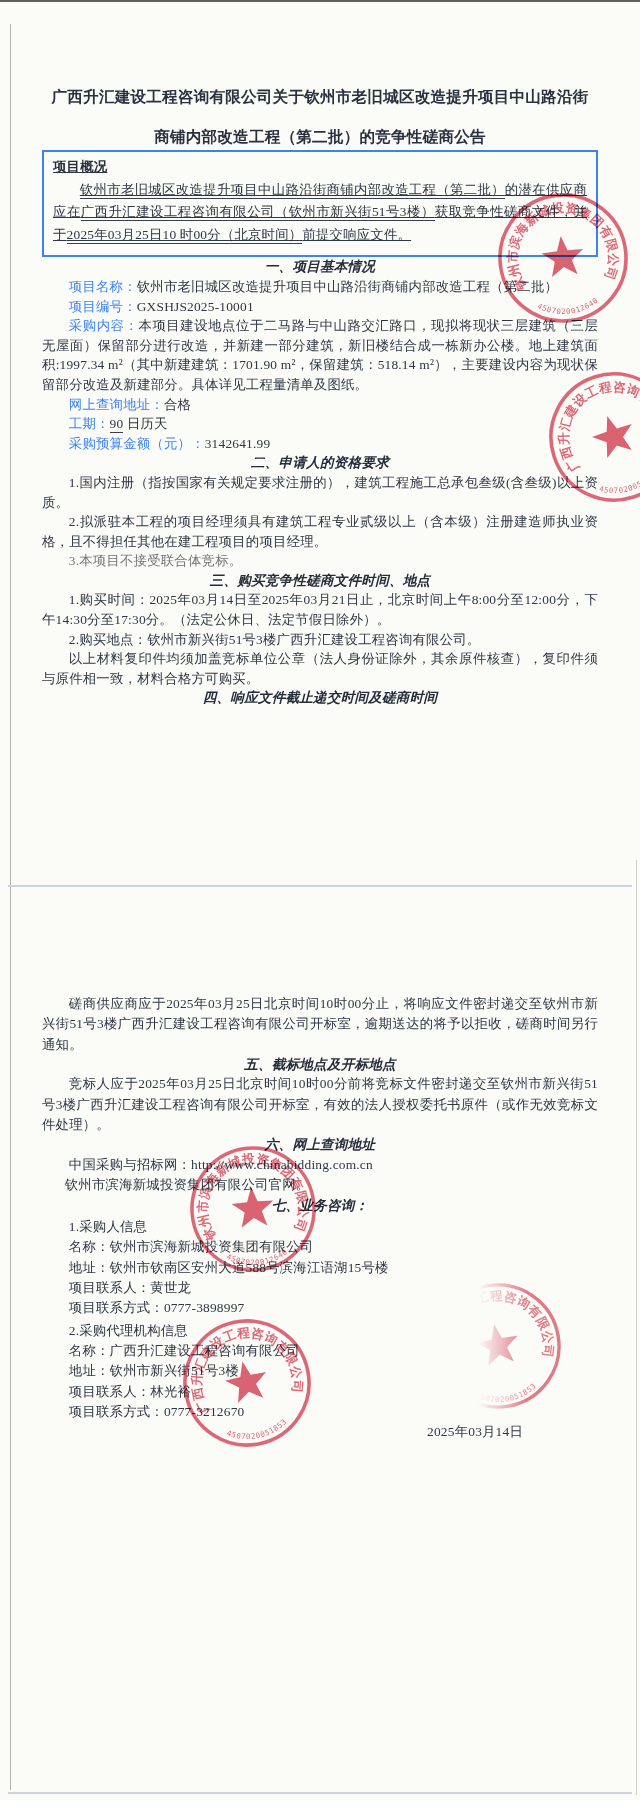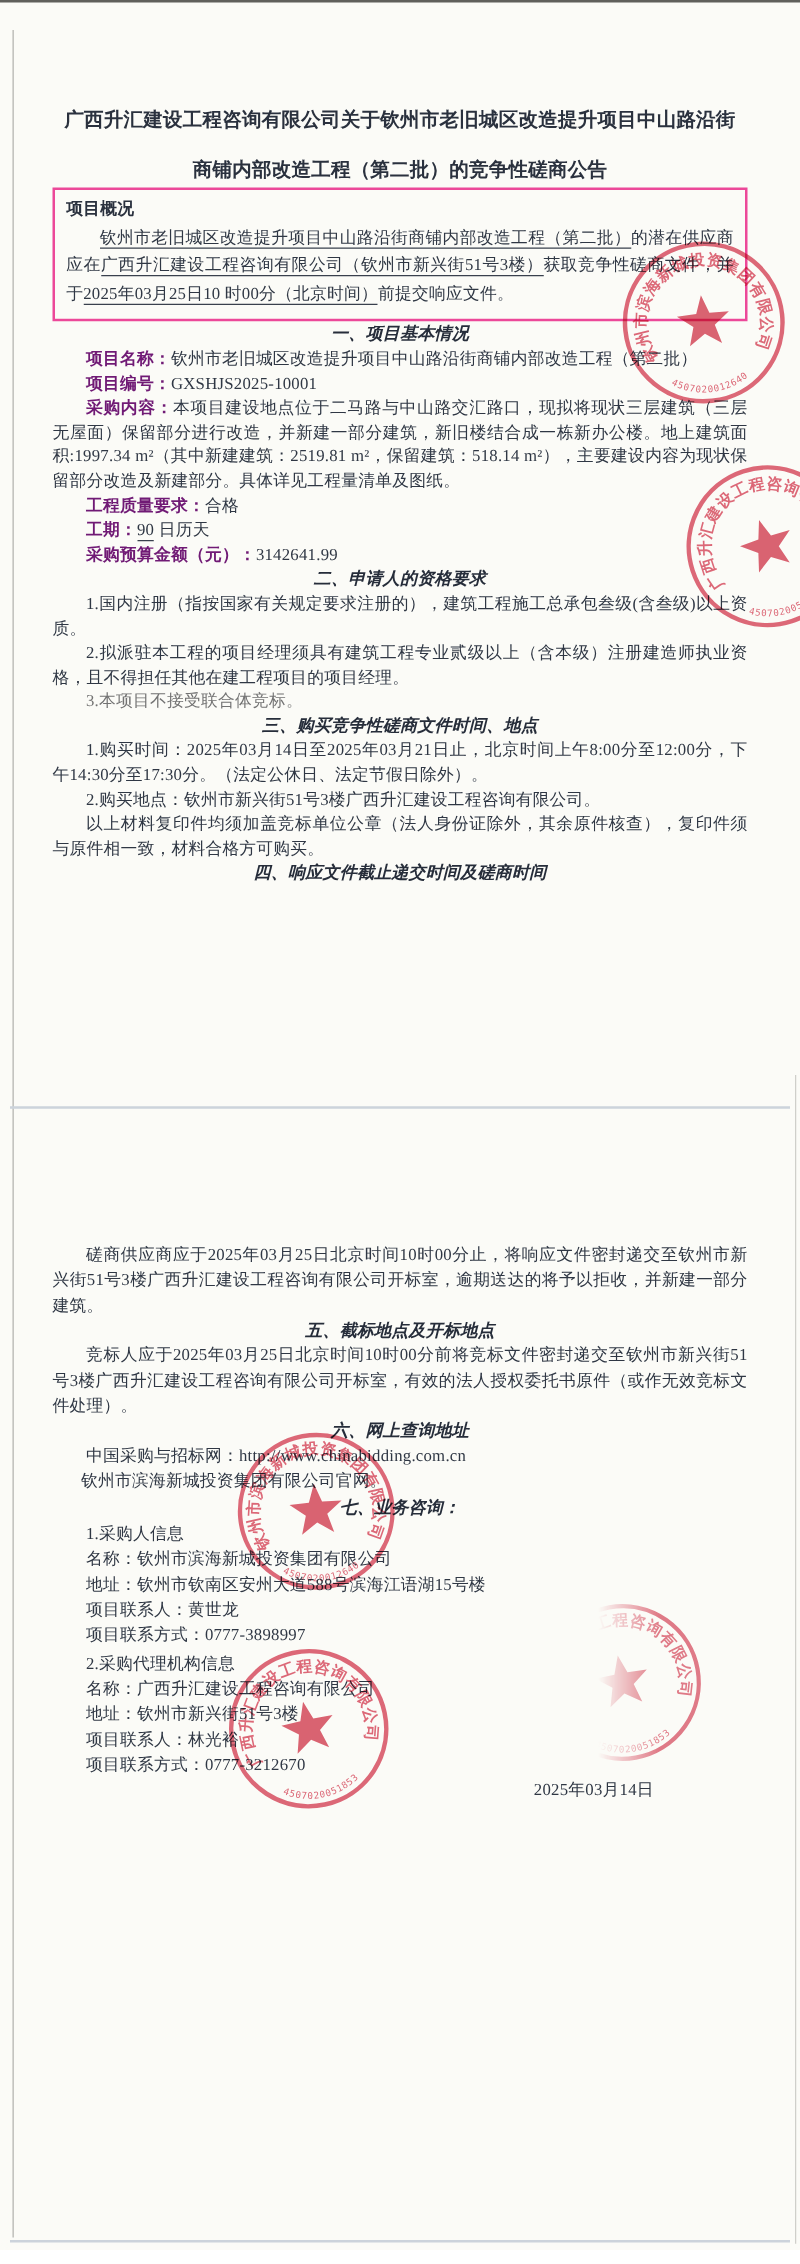--- a/index.html
+++ b/index.html
@@ -8,27 +8,27 @@
   .paper{position:absolute;left:0;top:0;width:640px;height:1800px;background:#fbfbf7;}
   .edge-top{position:absolute;left:0;top:0;width:640px;height:2px;background:#60605c;}
   .edge-left{position:absolute;left:10px;top:24px;width:1px;height:1766px;background:#b3b3af;}
   .edge-right{position:absolute;left:636px;top:860px;width:1px;height:935px;background:#cfcfca;}
   .sep{position:absolute;left:8px;width:624px;height:2px;background:#ccd3db;}
   .page{position:absolute;left:42px;width:556px;font-size:13.4px;line-height:19.6px;
         text-align:justify;letter-spacing:.2px;}
   .p2{line-height:20.3px;}
   .title-line{font-size:15.6px;font-weight:bold;text-align:center;line-height:21px;color:#2a313e;}
   .t2{margin-top:19px;margin-bottom:3px;}
-  .obox{border:2px solid #ec4899;padding:4px 9px 9px 9px;line-height:22.6px;}
+  .obox{border:2px solid #3b82f6;padding:4px 9px 9px 9px;line-height:22.6px;text-decoration:underline;}
   .obox-head{font-weight:bold;color:#2a313e;}
   .indent{text-indent:2em;}
   h4.sec{font-size:13.6px;font-weight:bold;color:#262d3a;margin:0;line-height:19.6px;text-align:center;font-style:italic;}
   .mt10{margin-top:10px;}
   .mt2{margin-top:2px;}
-  .b{font-weight:bold;color:#701a75;}
+  .b{font-weight:normal;color:#3b82f6;}
   .u{text-decoration:none;border-bottom:1.2px solid #39404d;padding-bottom:1px;}
   .light{color:#737373;}
   .date-line{text-align:right;padding-right:75px;}
   
   .seal{position:absolute;mix-blend-mode:multiply;opacity:.82;pointer-events:none;}
   .seal circle{stroke:#d9495e;}
   .seal .star{fill:#d64256;}
   .seal-name{font-size:12.6px;font-weight:bold;fill:#d9495e;letter-spacing:.5px;
              font-family:"Liberation Serif","DejaVu Serif",serif;}
   .seal-num{font-size:7.4px;fill:#d9495e;letter-spacing:.6px;font-family:"DejaVu Sans Mono",monospace;}
@@ -49,42 +49,42 @@
     <div class="title-line t2">商铺内部改造工程（第二批）的竞争性磋商公告</div>
 
     <div class="obox">
       <div class="obox-head">项目概况</div>
       <div class="indent"><span class="u">钦州市老旧城区改造提升项目中山路沿街商铺内部改造工程（第二批）</span><span>的潜在供应商应</span><span>在</span><span class="u">广西升汇建设工程咨询有限公司（钦州市新兴街51号3楼）</span><span>获取竞争性磋商文件，并于</span><span class="u">2025年03月25日10 时00分（北京时间）</span><span>前提交响应文件。</span></div>
     </div>
 
     <h4 class="sec mt10">一、项目基本情况</h4>
     <div class="indent"><span class="b">项目名称：</span><span>钦州市老旧城区改造提升项目中山路沿街商铺内部改造工程（第二批）</span></div>
     <div class="indent"><span class="b">项目编号：</span><span>GXSHJS2025-10001</span></div>
-    <div class="indent"><span class="b">采购内容：</span><span>本项目建设地点位于二马路与中山路交汇路口，现拟将现状三层建筑（三层无屋面）保留部分进行改造，并新建一部分建筑，新旧楼结合成一栋新办公楼。地上建筑面积:1997.34 m²（其中新建建筑：2519.81 m²，保留建筑：518.14 m²），主要建设内容为现状保留部分改造及新建部分。具体详见工程量清单及图纸。</span></div>
-    <div class="indent"><span class="b">工程质量要求：</span><span>合格</span></div>
+    <div class="indent"><span class="b">采购内容：</span><span>本项目建设地点位于二马路与中山路交汇路口，现拟将现状三层建筑（三层无屋面）保留部分进行改造，并新建一部分建筑，新旧楼结合成一栋新办公楼。地上建筑面积:1997.34 m²（其中新建建筑：1701.90 m²，保留建筑：518.14 m²），主要建设内容为现状保留部分改造及新建部分。具体详见工程量清单及图纸。</span></div>
+    <div class="indent"><span class="b">网上查询地址：</span><span>合格</span></div>
     <div class="indent"><span class="b">工期：</span><span class="u">90</span>&nbsp;<span>日历天</span></div>
     <div class="indent"><span class="b">采购预算金额（元）：</span><span>3142641.99</span></div>
 
     <h4 class="sec">二、申请人的资格要求</h4>
     <div class="indent">1.国内注册（指按国家有关规定要求注册的），建筑工程施工总承包叁级(含叁级)以上资质。</div>
     <div class="indent">2.拟派驻本工程的项目经理须具有建筑工程专业贰级以上（含本级）注册建造师执业资格，且不得担任其他在建工程项目的项目经理。</div>
     <div class="indent light">3.本项目不接受联合体竞标。</div>
 
     <h4 class="sec">三、购买竞争性磋商文件时间、地点</h4>
     <div class="indent">1.购买时间：2025年03月14日至2025年03月21日止，北京时间上午8:00分至12:00分，下午14:30分至17:30分。（法定公休日、法定节假日除外）。</div>
     <div class="indent">2.购买地点：钦州市新兴街51号3楼广西升汇建设工程咨询有限公司。</div>
     <div class="indent">以上材料复印件均须加盖竞标单位公章（法人身份证除外，其余原件核查），复印件须与原件相一致，材料合格方可购买。</div>
 
     <h4 class="sec">四、响应文件截止递交时间及磋商时间</h4>
   </div>
 
   <div class="sep" style="top:885px;"></div>
 
   <div class="page p2" style="top:994px;">
-    <div class="indent">磋商供应商应于2025年03月25日北京时间10时00分止，将响应文件密封递交至钦州市新兴街51号3楼广西升汇建设工程咨询有限公司开标室，逾期送达的将予以拒收，并新建一部分建筑。</div>
+    <div class="indent">磋商供应商应于2025年03月25日北京时间10时00分止，将响应文件密封递交至钦州市新兴街51号3楼广西升汇建设工程咨询有限公司开标室，逾期送达的将予以拒收，磋商时间另行通知。</div>
     <h4 class="sec">五、截标地点及开标地点</h4>
     <div class="indent">竞标人应于2025年03月25日北京时间10时00分前将竞标文件密封递交至钦州市新兴街51号3楼广西升汇建设工程咨询有限公司开标室，有效的法人授权委托书原件（或作无效竞标文件处理）。</div>
     <h4 class="sec mt2">六、网上查询地址</h4>
     <div class="indent">中国采购与招标网：http://www.chinabidding.com.cn</div>
     <div style="text-indent:1.7em;">钦州市滨海新城投资集团有限公司官网。</div>
     <h4 class="sec mt2">七、业务咨询：</h4>
     <div class="indent mt2">1.采购人信息</div>
     <div class="indent"><span>名称：</span><span>钦州市滨海新城投资集团有限公司</span></div>
     <div class="indent"><span>地址：</span><span>钦州市钦南区安州大道588号滨海江语湖15号楼</span></div>
     <div class="indent"><span>项目联系人：</span><span>黄世龙</span></div>

